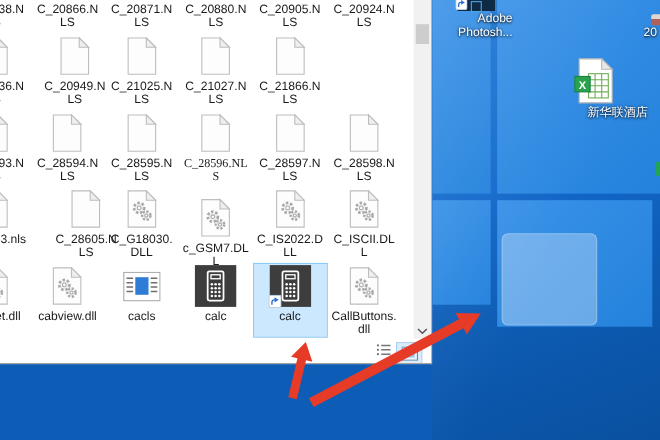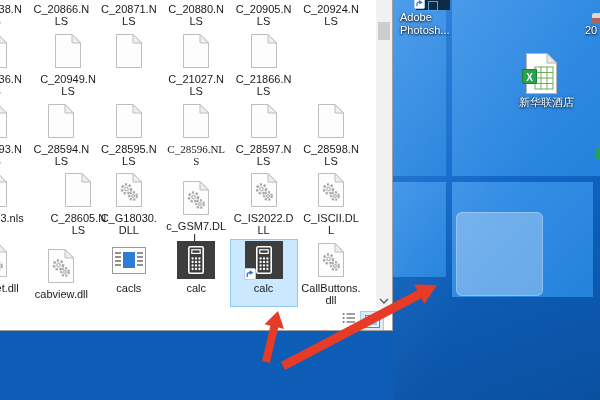--- a/index.html
+++ b/index.html
@@ -33,21 +33,21 @@
            background:linear-gradient(160deg,#1d78d6 0%,#1369cc 40%,#0d5cb5 65%,#0a509f 100%);}
   #desktop::after{content:"";position:absolute;inset:0;
            background:linear-gradient(115deg,rgba(255,255,255,.10),rgba(255,255,255,0) 55%);}
   .pane{position:absolute;background:linear-gradient(135deg,#3a92e8,#2482dc);}
   #pane-tl{left:0;top:0;width:53px;height:176px;}
   #pane-tr{left:59px;top:0;width:148px;height:176px;}
   #pane-bl{left:0;top:182px;width:53px;height:95px;}
   #pane-br{left:59px;top:182px;width:141px;height:115px;}
   #glass-tile{position:absolute;left:63px;top:212px;width:87px;height:84px;border-radius:6px;
            background:rgba(255,255,255,.30);box-shadow:inset 0 0 0 1px rgba(255,255,255,.25);z-index:3;}
-  .dlabel{position:absolute;color:#fff;font-size:11px;line-height:13px;text-align:left;
+  .dlabel{position:absolute;color:#fff;font-size:11px;line-height:13px;text-align:right;
            text-shadow:0 1px 2px rgba(0,0,0,.85),0 0 3px rgba(0,0,0,.5);z-index:4;}
   #adobe-icon{position:absolute;left:23px;top:0;width:34px;height:10px;background:#0e2a45;z-index:4;}
   #adobe-glyph{position:absolute;left:12px;top:1px;width:8px;height:8px;border:1px solid #4da6e8;}
   #adobe-badge{position:absolute;left:-2px;top:-2px;}
   #adobe-label{left:7px;top:11px;width:66px;}
   #excel-icon{position:absolute;left:129px;top:52px;z-index:4;}
   #excel-label{left:126px;top:96px;width:70px;}
   #partial-icon{position:absolute;left:199px;top:13px;width:8px;height:10px;border-radius:2px 0 0 2px;
            background:linear-gradient(#ddd6d2 45%,#b0625a 45%);z-index:4;}
   #partial-label{left:192px;top:24px;width:15px;overflow:hidden;text-align:left;}
@@ -104,20 +104,21 @@
         </div>
         <div class="label">C_20949.NLS</div>
       </div>
       <div class="cell" style="left: 95.8px; top: 31px;">
         <div class="iconbox">
           <svg width="30" height="36" viewBox="0 0 30 36">
             <path d="M2.5 1.5 H19 L27.5 10 V34.5 H2.5 Z" fill="#fdfdfd" stroke="#bdbdbd"></path>
             <path d="M19 1.5 V10 H27.5 Z" fill="#efefef" stroke="#bdbdbd"></path>
           </svg>
         </div>
+        <div class="label">C_21025.NLS</div>
       </div>
       <div class="cell" style="left: 163.2px; top: 31px;">
         <div class="iconbox">
           <svg width="30" height="36" viewBox="0 0 30 36">
             <path d="M2.5 1.5 H19 L27.5 10 V34.5 H2.5 Z" fill="#fdfdfd" stroke="#bdbdbd"></path>
             <path d="M19 1.5 V10 H27.5 Z" fill="#efefef" stroke="#bdbdbd"></path>
           </svg>
         </div>
         <div class="label">C_21027.NLS</div>
       </div>
@@ -260,21 +261,21 @@
             <path d="M2.5 1.5 H19 L27.5 10 V34.5 H2.5 Z" fill="#fdfdfd" stroke="#bdbdbd"></path>
             <path d="M19 1.5 V10 H27.5 Z" fill="#efefef" stroke="#bdbdbd"></path>
             <circle cx="12.5" cy="17" r="4.6" fill="#f2f2f2" stroke="#a8a8a8" stroke-width="2.4" stroke-dasharray="2.2 1.7"></circle>
             <circle cx="12.5" cy="17" r="1.7" fill="#fff" stroke="#a8a8a8"></circle>
             <circle cx="19" cy="24" r="3.8" fill="#f2f2f2" stroke="#a8a8a8" stroke-width="2.2" stroke-dasharray="2 1.5"></circle>
             <circle cx="19" cy="24" r="1.4" fill="#fff" stroke="#a8a8a8"></circle>
           </svg>
         </div>
         <div class="label">cabinet.dll</div>
       </div>
-      <div class="cell" style="left: 28.4px; top: 240px; justify-content: center;">
+      <div class="cell" style="left: 28.4px; top: 240px;">
         <div class="iconbox">
           <svg width="30" height="36" viewBox="0 0 30 36">
             <path d="M2.5 1.5 H19 L27.5 10 V34.5 H2.5 Z" fill="#fdfdfd" stroke="#bdbdbd"></path>
             <path d="M19 1.5 V10 H27.5 Z" fill="#efefef" stroke="#bdbdbd"></path>
             <circle cx="12.5" cy="17" r="4.6" fill="#f2f2f2" stroke="#a8a8a8" stroke-width="2.4" stroke-dasharray="2.2 1.7"></circle>
             <circle cx="12.5" cy="17" r="1.7" fill="#fff" stroke="#a8a8a8"></circle>
             <circle cx="19" cy="24" r="3.8" fill="#f2f2f2" stroke="#a8a8a8" stroke-width="2.2" stroke-dasharray="2 1.5"></circle>
             <circle cx="19" cy="24" r="1.4" fill="#fff" stroke="#a8a8a8"></circle>
           </svg>
         </div>

